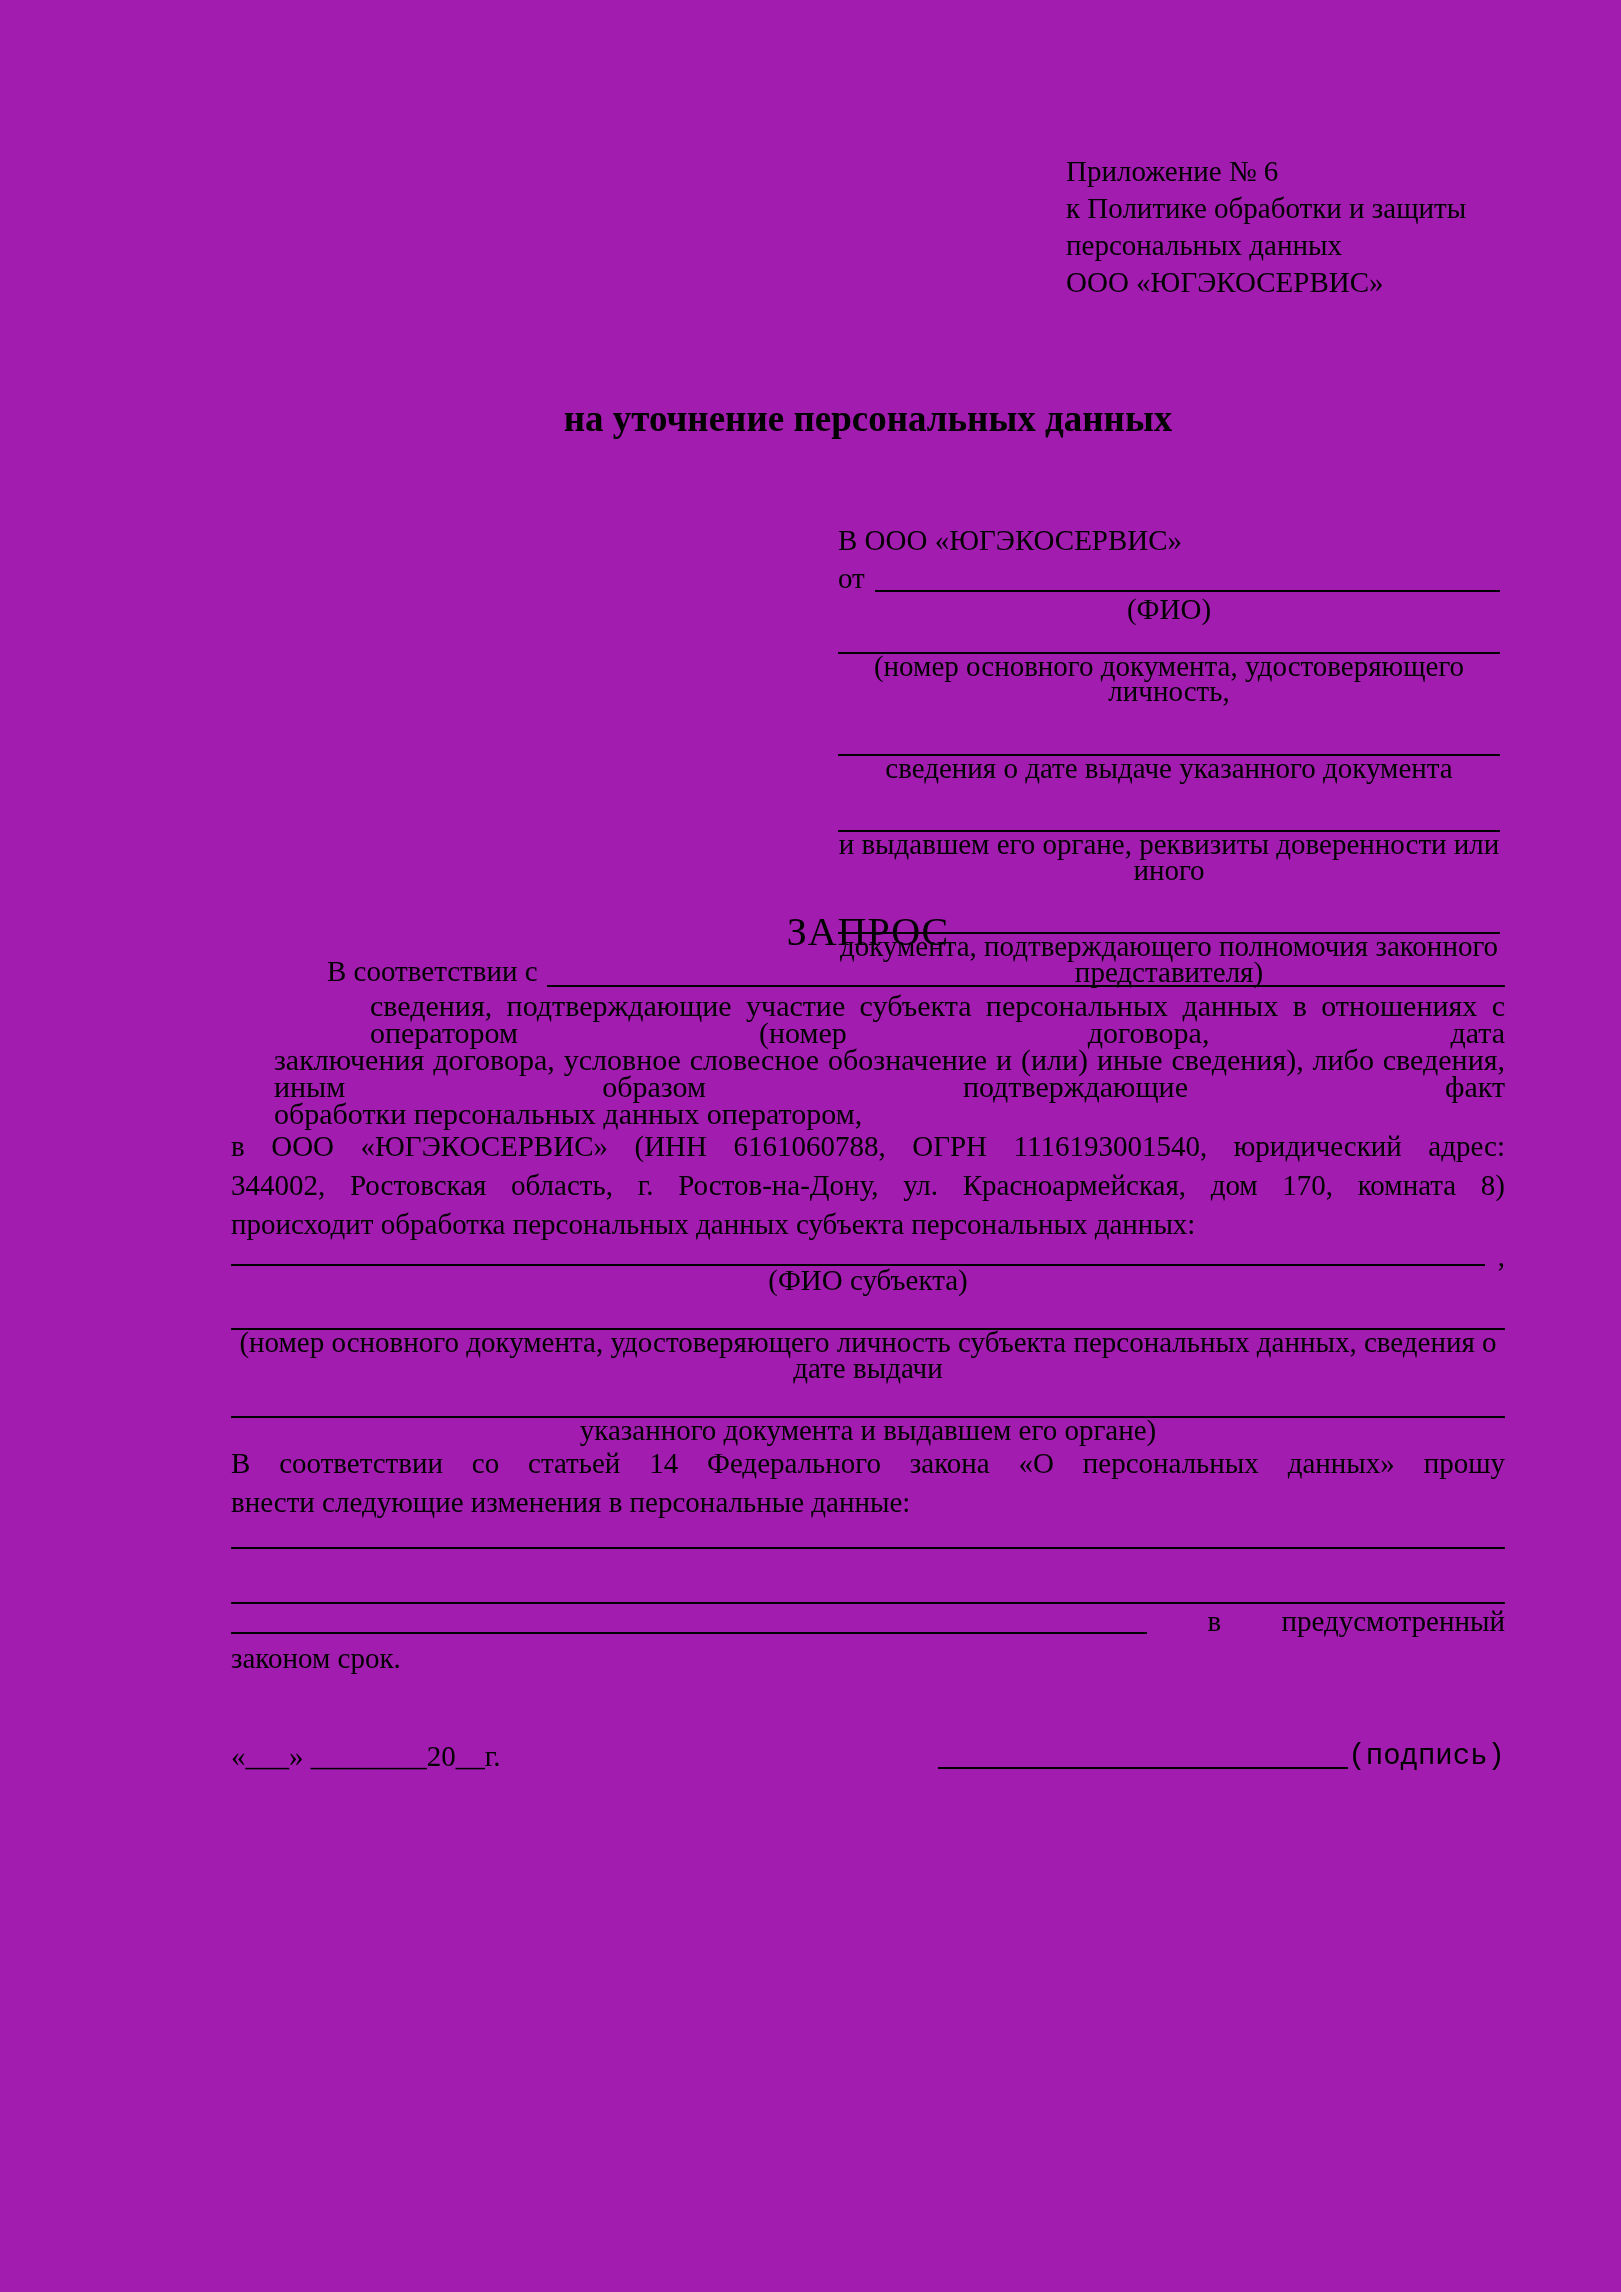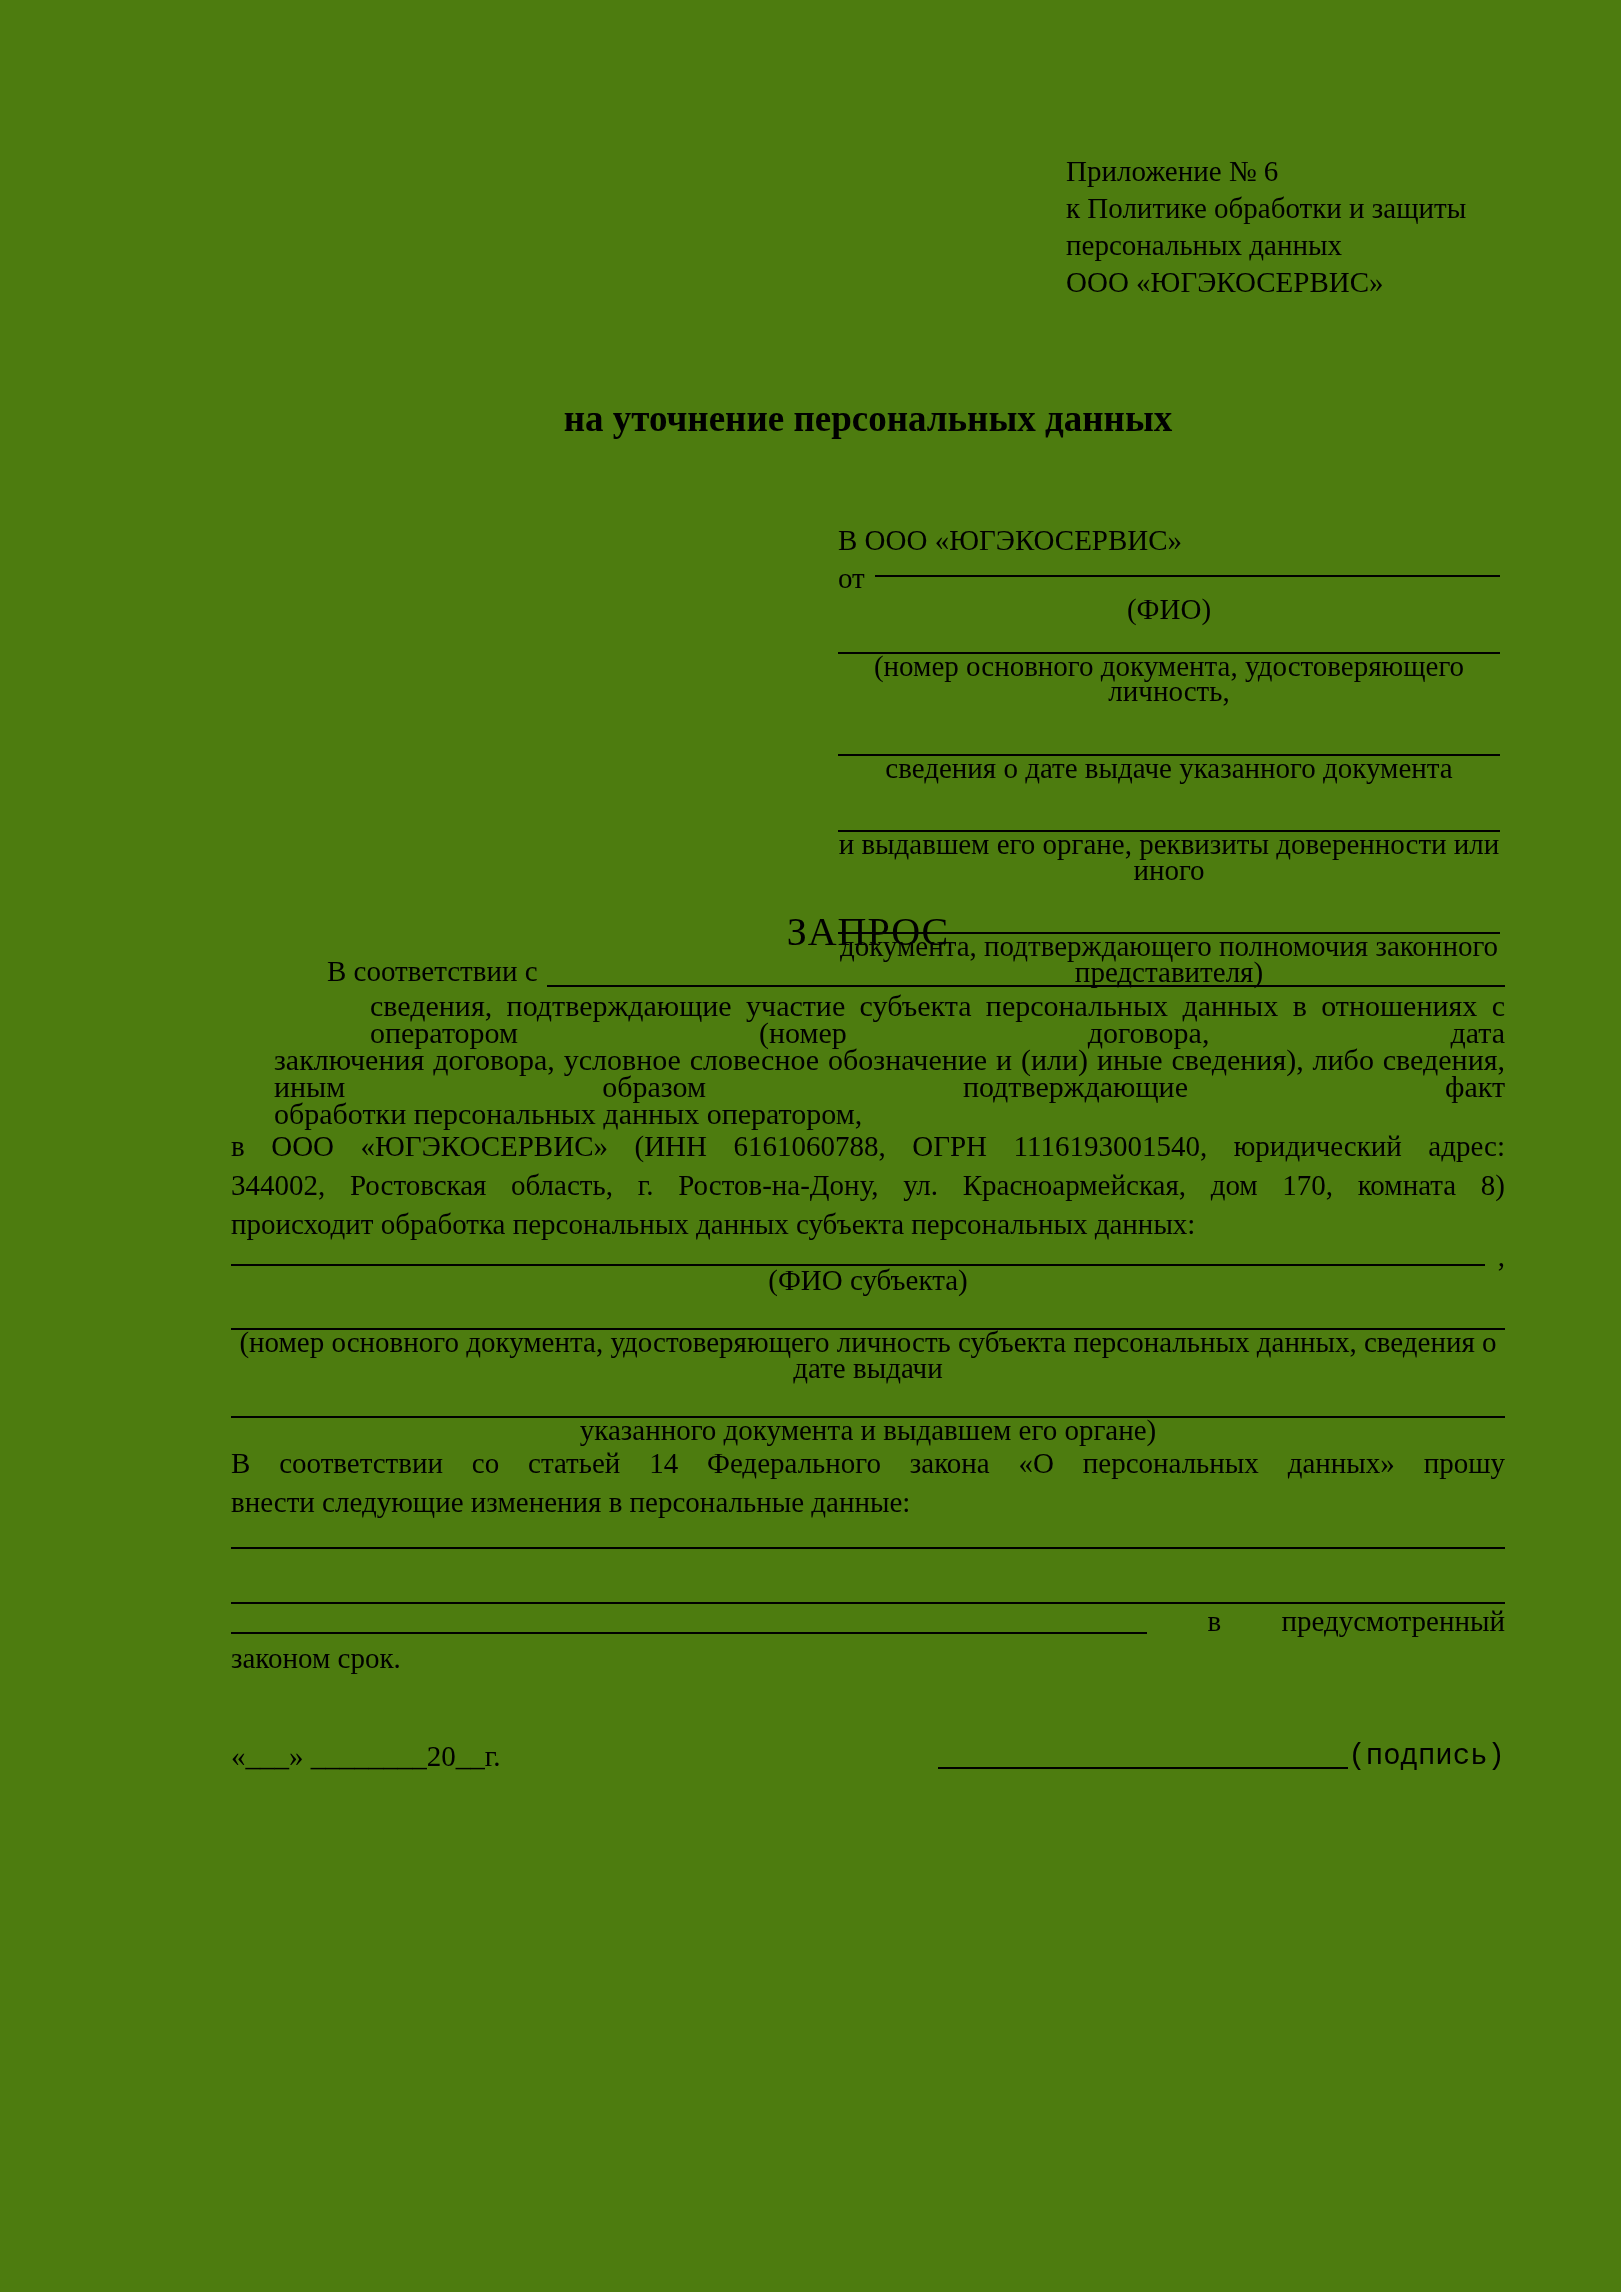--- a/index.html
+++ b/index.html
@@ -2,37 +2,37 @@
 <html><head>
 <meta charset="utf-8">
 <style>
   html, body { margin: 0; padding: 0; background: #ffffff; }
   * { box-sizing: border-box; }
 
   .page {
     position: relative;
     width: 1621px;
     height: 2293px;
-    background: #4d7c0f;
+    background: #a21caf;
     overflow: hidden;
     color: #000000;
     font-family: "Liberation Serif", "DejaVu Serif", serif;
     font-size: 29px;
   }
 
   .hdr { position: absolute; left: 1066px; top: 153px; line-height: 37px; }
 
   .ttl {
     position: absolute; left: 231px; top: 396px; width: 1274px;
     text-align: center; font-weight: bold; font-size: 37px; line-height: 46px;
   }
 
   .addr { position: absolute; left: 838px; top: 521px; width: 662px; }
   .addr .to { line-height: 39px; }
-  .fromrow { display: flex; line-height: 37px; align-items: center; }
+  .fromrow { display: flex; line-height: 37px; }
   .fill { flex: 1 1 auto; border-bottom: 2.9px solid #000; margin: 0 0 4.9px 9.8px; }
   .caption { font-size: 29px; line-height: 25.5px; text-align: center; }
   .fld { border-bottom: 2.9px solid #000; }
   .fld.f1 { height: 31px; }
   .fld.fx { height: 51px; }
 
   .main { position: absolute; left: 231px; top: 912px; width: 1274px; }
   .zapros { text-align: center; font-size: 40px; line-height: 39px; letter-spacing: 1px; }
   .introrow { display: flex; line-height: 41px; }
   .tab { margin-left: 96px; }

